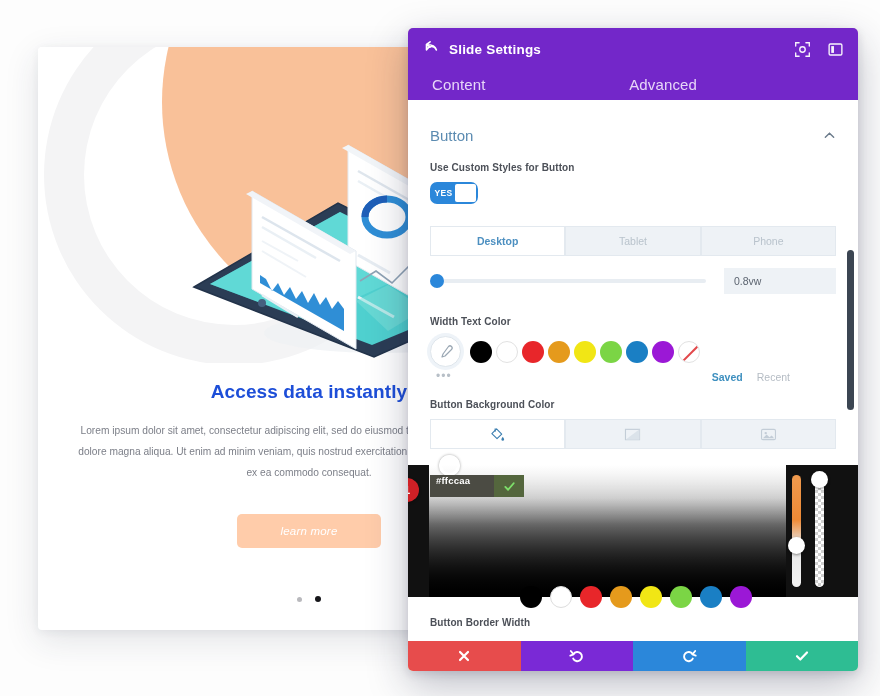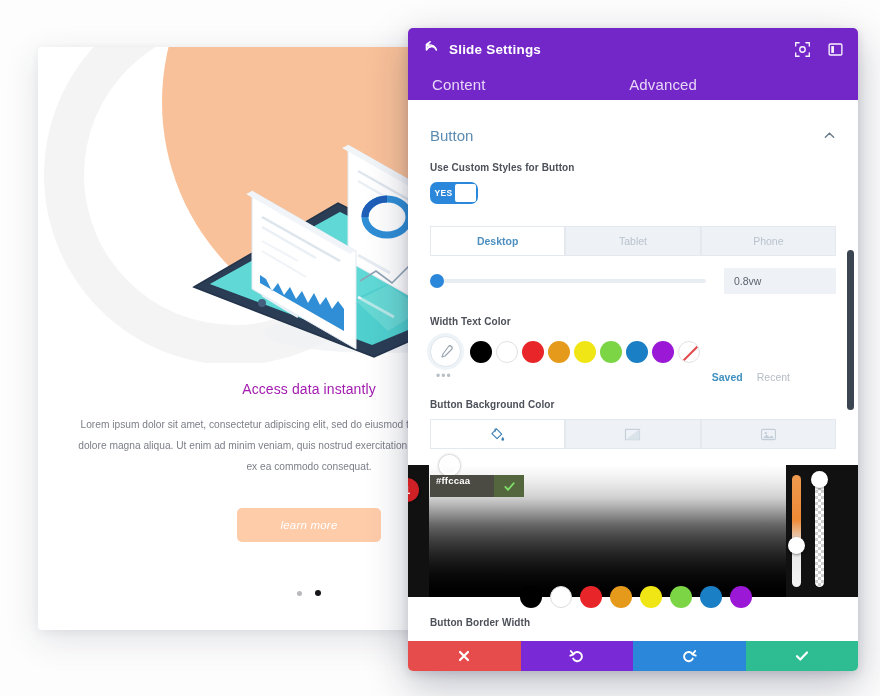--- a/index.html
+++ b/index.html
@@ -32,22 +32,22 @@
     background: #f4f4f5;
   }
   .hero-grey-arc-inner {
     position: absolute; left: 46px; top: -22px;
     width: 300px; height: 300px; border-radius: 50%;
     background: #ffffff;
   }
   .illo { position: absolute; left: 150px; top: 48px; width: 400px; height: 270px; }
 
   .headline {
-    text-align: center; font-size: 14px; font-weight: normal;
-    color: #a21caf; margin-top: 18px; letter-spacing: .1px;
+    text-align: center; font-size: 19px; font-weight: bold;
+    color: #1d4ed8; margin-top: 18px; letter-spacing: .1px;
   }
   .body-copy {
     margin: 18px 34px 0 34px; text-align: center;
     font-size: 10.2px; line-height: 2.05; color: #7c7f88;
   }
   .cta-wrap { text-align: center; margin-top: 30px; }
   .cta {
     display: inline-block; background: #ffccaa; color: #ffffff;
     border: none; border-radius: 5px;
     padding: 11px 44px; font-size: 11.5px; letter-spacing: .2px;

